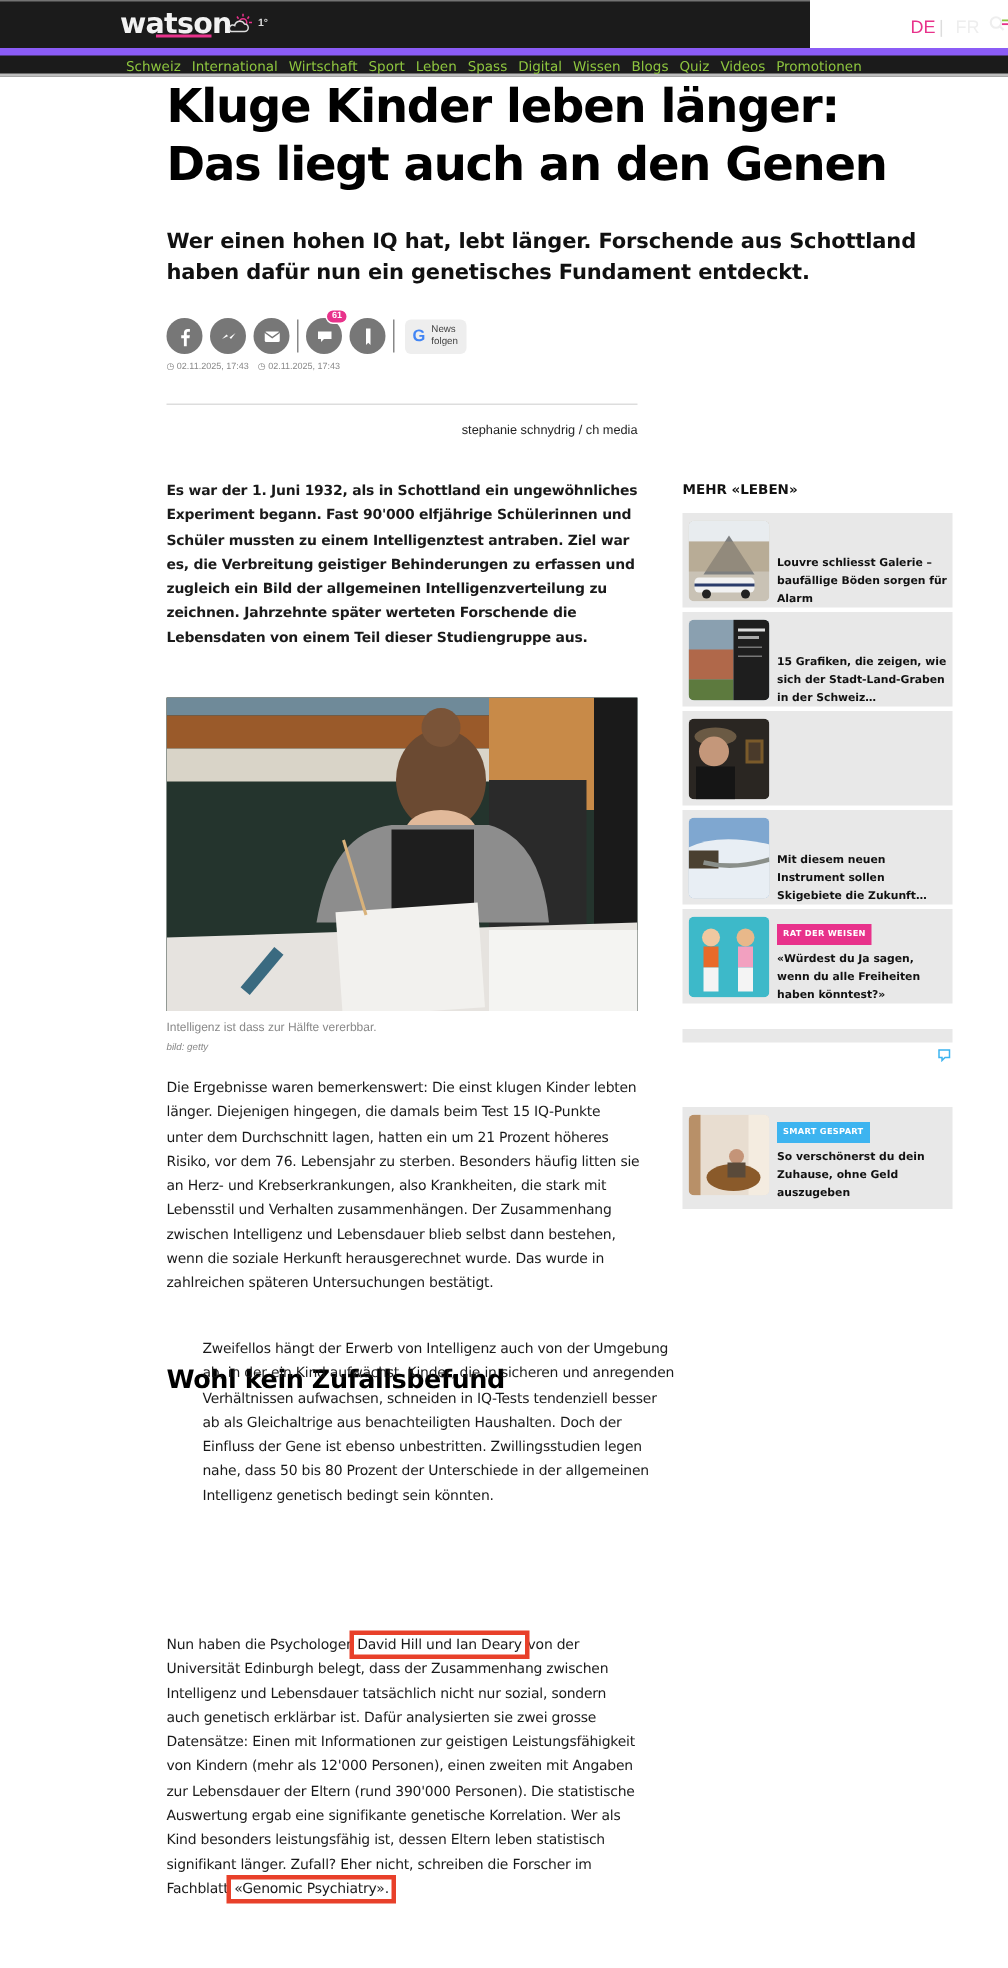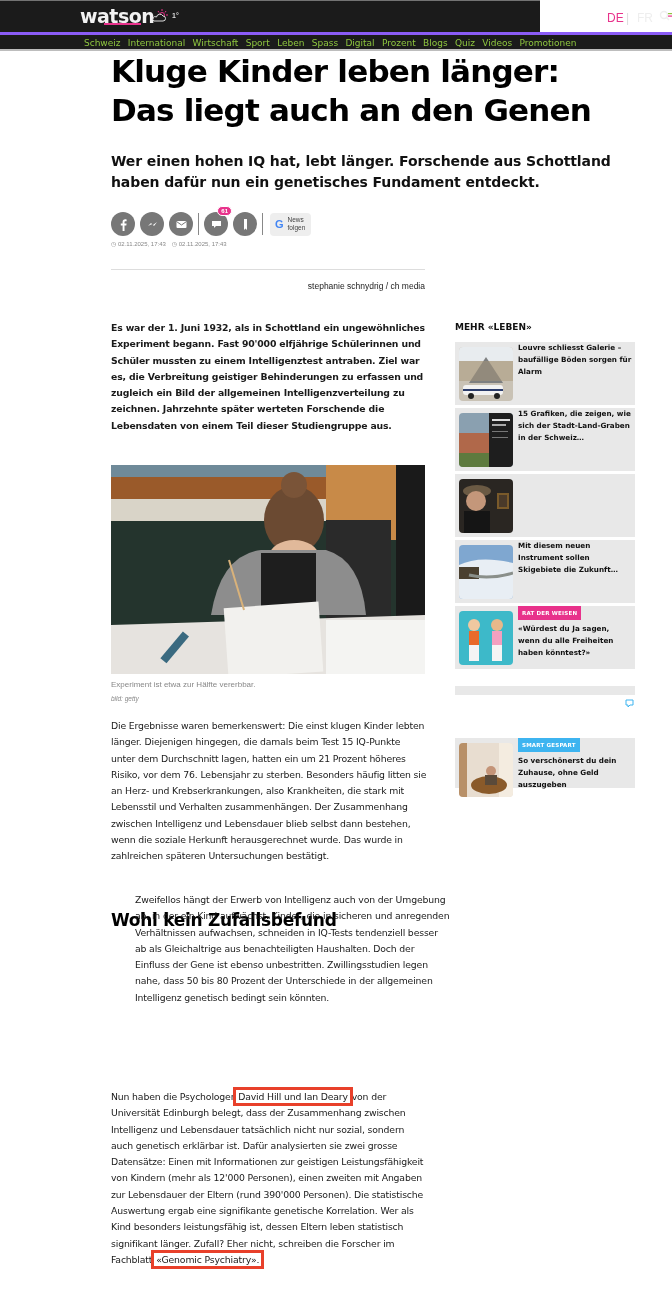--- a/index.html
+++ b/index.html
@@ -11,21 +11,21 @@
   .logo { position: absolute; left: 80px; top: 4px; font-family: "DejaVu Sans", sans-serif; font-weight: bold; font-size: 19px; color: #f2f2f2; letter-spacing: -0.5px; }
   .logo-underline { position: absolute; left: 104px; top: 22px; width: 37px; height: 2px; background: #e8328b; }
   .weather-icon { position: absolute; left: 151px; top: 8px; width: 18px; height: 14px; }
   .temp { position: absolute; left: 172px; top: 11px; font-size: 7px; color: #ddd; font-weight: bold; }
   .lang { position: absolute; top: 10px; font-size: 12px; }
   .lang-de { left: 607px; color: #e8328b; }
   .lang-sep { left: 626px; color: #ddd; }
   .lang-fr { left: 637px; color: #eee; }
   .search-icon { position: absolute; left: 659px; top: 9px; width: 13px; height: 12px; }
 
-  .navbar { position: absolute; left: 0; top: 32px; width: 672px; height: 19px; background: #1b1b1b; border-top: 3px solid #8b5cf6; border-bottom: 2px solid #bdbdbd; }
+  .navbar { position: absolute; left: 0; top: 32px; width: 672px; height: 19px; background: #1b1b1b; border-top: 5px solid #8b5cf6; border-bottom: 2px solid #bdbdbd; }
   .nav-items { position: absolute; left: 84px; top: 3px; display: flex; gap: 0; }
   .nav-item { font-family: "DejaVu Sans", sans-serif; font-size: 9px; color: #8ec63f; margin-right: 7.3px; white-space: nowrap; cursor: pointer; }
 
   
   .headline { position: absolute; left: 111px; top: 52px; width: 520px; font-family: "DejaVu Sans", sans-serif; font-weight: bold; font-size: 31px; line-height: 39px; letter-spacing: -0.8px; color: #000; }
   .lead { position: absolute; left: 111px; top: 151px; width: 520px; font-family: "DejaVu Sans", sans-serif; font-weight: bold; font-size: 14px; line-height: 21px; color: #111; letter-spacing: -0.1px; }
 
   .share { position: absolute; left: 111px; top: 211px; height: 26px; display: flex; align-items: center; }
   .share-btn { width: 24px; height: 24px; border-radius: 50%; background: #777; display: flex; align-items: center; justify-content: center; margin-right: 5px; cursor: pointer; position: relative; }
   .share-btn svg { width: 13px; height: 13px; }
@@ -49,21 +49,21 @@
   .hl { outline: 3px solid #e8402a; outline-offset: 1px; padding: 0 1px; }
 
   .hero { position: absolute; left: 111px; top: 465px; width: 314px; height: 209px; overflow: hidden; background: #2c3a33; }
   .caption { position: absolute; left: 111px; top: 680px; font-size: 8px; color: #888; }
   .credit { position: absolute; left: 111px; top: 695px; font-size: 6.5px; color: #888; font-style: italic; }
 
   
   .side-title { position: absolute; left: 455px; top: 322px; font-family: "DejaVu Sans", sans-serif; font-weight: bold; font-size: 9px; color: #111; }
   .side-card { position: absolute; left: 455px; width: 180px; height: 63px; background: #e8e8e8; cursor: pointer; }
   .side-thumb { position: absolute; left: 4px; top: 5px; width: 54px; height: 54px; border-radius: 4px; overflow: hidden; }
-  .side-text { position: absolute; left: 63px; top: 0; width: 114px; height: 63px; display: flex; flex-direction: column; justify-content: flex-start; font-family: "DejaVu Sans", sans-serif; font-weight: bold; font-size: 7.2px; line-height: 12px; color: #111; }
+  .side-text { position: absolute; left: 63px; top: 0; width: 114px; height: 63px; display: flex; flex-direction: column; justify-content: flex-end; font-family: "DejaVu Sans", sans-serif; font-weight: bold; font-size: 7.2px; line-height: 12px; color: #111; }
   .side-tag { display: inline-block; align-self: flex-start; color: #fff; font-size: 5.5px; font-weight: bold; padding: 1px 4px; margin-bottom: 3px; letter-spacing: 0.2px; }
   .ad-strip { position: absolute; left: 455px; top: 686px; width: 180px; height: 9px; background: #e8e8e8; }
   .ad-icon { position: absolute; left: 625px; top: 699px; width: 9px; height: 9px; }
 </style>
 </head>
 <body>
 
 <div class="topbar">
   <div class="logo">watson</div>
   <div class="logo-underline"></div>
@@ -91,21 +91,21 @@
 
 <div class="navbar">
   <div class="nav-items">
     <span class="nav-item">Schweiz</span>
     <span class="nav-item">International</span>
     <span class="nav-item">Wirtschaft</span>
     <span class="nav-item">Sport</span>
     <span class="nav-item">Leben</span>
     <span class="nav-item">Spass</span>
     <span class="nav-item">Digital</span>
-    <span class="nav-item">Prozent</span>
+    <span class="nav-item">Wissen</span>
     <span class="nav-item">Blogs</span>
     <span class="nav-item">Quiz</span>
     <span class="nav-item">Videos</span>
     <span class="nav-item">Promotionen</span>
   </div>
 </div>
 
 <h1 class="headline">
   <span>Kluge Kinder leben länger:</span><br>
   <span>Das liegt auch an den Genen</span>
@@ -175,21 +175,21 @@
     <rect x="160" y="88" width="45" height="8" rx="4" fill="#222"></rect>
     <path d="M100 150 Q110 90 150 85 L215 85 Q250 95 255 150 Z" fill="#8d8d8d"></path>
     <rect x="150" y="88" width="55" height="60" fill="#1e1e1e"></rect>
     <path d="M0 160 L314 150 L314 209 L0 209Z" fill="#e6e3df"></path>
     <rect x="115" y="140" width="95" height="70" fill="#f2f1ee" transform="rotate(-4 160 175)"></rect>
     <rect x="215" y="155" width="100" height="55" fill="#f4f4f2"></rect>
     <rect x="60" y="165" width="8" height="35" fill="#3a6a80" transform="rotate(40 64 182)"></rect>
     <line x1="118" y1="95" x2="133" y2="145" stroke="#d9b27a" stroke-width="2"></line>
   </svg>
 </div>
-<div class="caption">Experiment ist etwa zur Hälfte vererbbar.</div>
+<div class="caption">Intelligenz ist dass zur Hälfte vererbbar.</div>
 <div class="credit">bild: getty</div>
 
 <p class="body-text p2">Die Ergebnisse waren bemerkenswert: Die einst klugen Kinder lebten länger. Diejenigen hingegen, die damals beim Test 15 IQ-Punkte unter dem Durchschnitt lagen, hatten ein um 21 Prozent höheres Risiko, vor dem 76. Lebensjahr zu sterben. Besonders häufig litten sie an Herz- und Krebserkrankungen, also Krankheiten, die stark mit Lebensstil und Verhalten zusammenhängen. Der Zusammenhang zwischen Intelligenz und Lebensdauer blieb selbst dann bestehen, wenn die soziale Herkunft herausgerechnet wurde. Das wurde in zahlreichen späteren Untersuchungen bestätigt.</p>
 <h2 class="subhead">Wohl kein Zufallsbefund</h2>
 <p class="body-text p3">Zweifellos hängt der Erwerb von Intelligenz auch von der Umgebung ab, in der ein Kind aufwächst. Kinder, die in sicheren und anregenden Verhältnissen aufwachsen, schneiden in IQ-Tests tendenziell besser ab als Gleichaltrige aus benachteiligten Haushalten. Doch der Einfluss der Gene ist ebenso unbestritten. Zwillingsstudien legen nahe, dass 50 bis 80 Prozent der Unterschiede in der allgemeinen Intelligenz genetisch bedingt sein könnten.</p>
 <p class="body-text p4"><span>Nun haben die Psychologer </span><span class="hl">David Hill und Ian Deary</span><span> von der Universität Edinburgh belegt, dass der Zusammenhang zwischen Intelligenz und Lebensdauer tatsächlich nicht nur sozial, sondern auch genetisch erklärbar ist. Dafür analysierten sie zwei grosse Datensätze: Einen mit Informationen zur geistigen Leistungsfähigkeit von Kindern (mehr als 12'000 Personen), einen zweiten mit Angaben zur Lebensdauer der Eltern (rund 390'000 Personen). Die statistische Auswertung ergab eine signifikante genetische Korrelation. Wer als Kind besonders leistungsfähig ist, dessen Eltern leben statistisch signifikant länger. Zufall? Eher nicht, schreiben die Forscher im Fachblatt </span><span class="hl">«Genomic Psychiatry».</span></p>
 
 <div class="side-title">MEHR «LEBEN»</div>
 
 <div class="side-card" style="top:342px">
@@ -271,21 +271,21 @@
     <span class="side-tag" style="background:#e8328b">RAT DER WEISEN</span>
     <span>«Würdest du Ja sagen, wenn du alle Freiheiten haben könntest?»</span>
   </div>
 </div>
 
 <div class="ad-strip"></div>
 <svg class="ad-icon" viewBox="0 0 9 9">
     <path d="M1 1 h7 v5 h-3 l-2 2 v-2 h-2z" fill="none" stroke="#3db4f0" stroke-width="1"></path>
   </svg>
 
-<div class="side-card" style="top:738px; height:50px">
+<div class="side-card" style="top:738px; height:68px">
   <div class="side-thumb">
     <svg width="54" height="54" viewBox="0 0 54 54">
         <rect width="54" height="54" fill="#e8ddd0"></rect>
         <rect x="0" y="0" width="8" height="54" fill="#b89068"></rect>
         <rect x="40" y="0" width="14" height="54" fill="#f4ece0"></rect>
         <ellipse cx="30" cy="42" rx="18" ry="9" fill="#8a5a2a"></ellipse>
         <circle cx="32" cy="28" r="5" fill="#c49478"></circle>
         <rect x="26" y="32" width="12" height="10" fill="#5a4a3a"></rect>
       </svg>
   </div>

